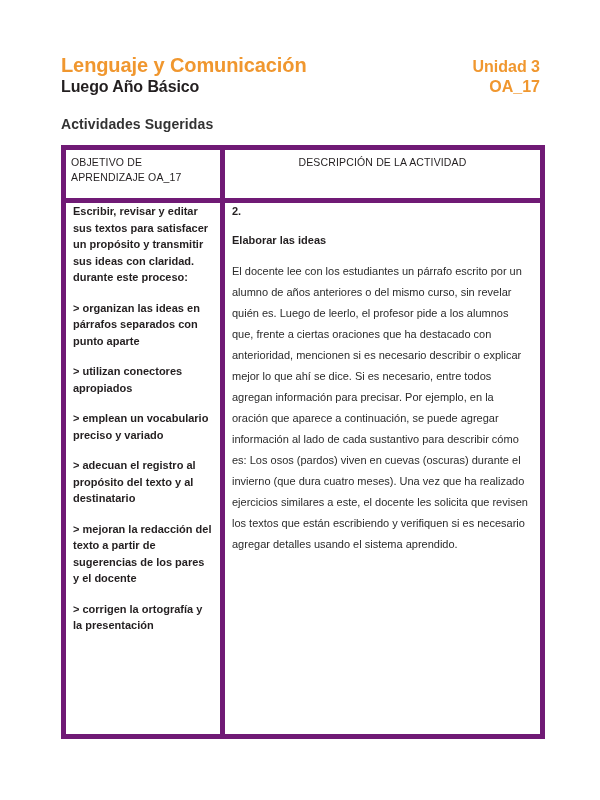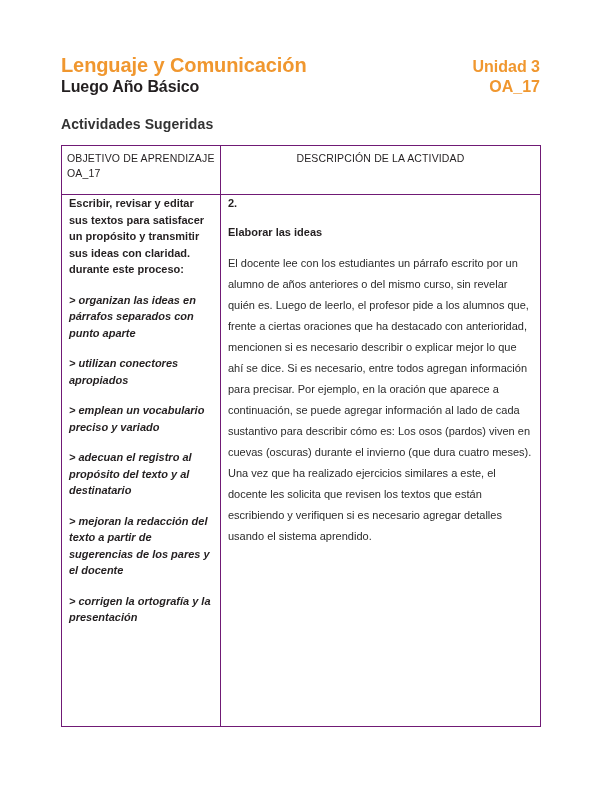--- a/index.html
+++ b/index.html
@@ -86,21 +86,21 @@
   .activity-table {
     position: absolute;
     left: 61px;
     top: 145px;
     width: 479px;
     border-collapse: collapse;
     table-layout: fixed;
   }
   .activity-table th,
   .activity-table td {
-    border: 1px solid #701a75;
+    border: 5px solid #701a75;
     vertical-align: top;
     padding: 0;
   }
   .col-objective { width: 159px; }
   .col-description { width: 320px; }
 
   th.head-cell {
     height: 38px;
     padding: 5px 5px 5px 5px;
     font-size: 10.5px;
@@ -129,21 +129,20 @@
     list-style: none;
     margin: 0;
     padding: 0;
   }
   .objective-list li {
     font-size: 11px;
     font-weight: bold;
     line-height: 16.5px;
     color: #231f20;
     margin: 0 0 14px 0;
-    font-style: italic;
   }
   .objective-list li:last-child { margin-bottom: 12px; }
 
   
   .activity-number {
     font-size: 11px;
     font-weight: bold;
     line-height: 16px;
     color: #231f20;
     margin: 0 0 13px 0;

